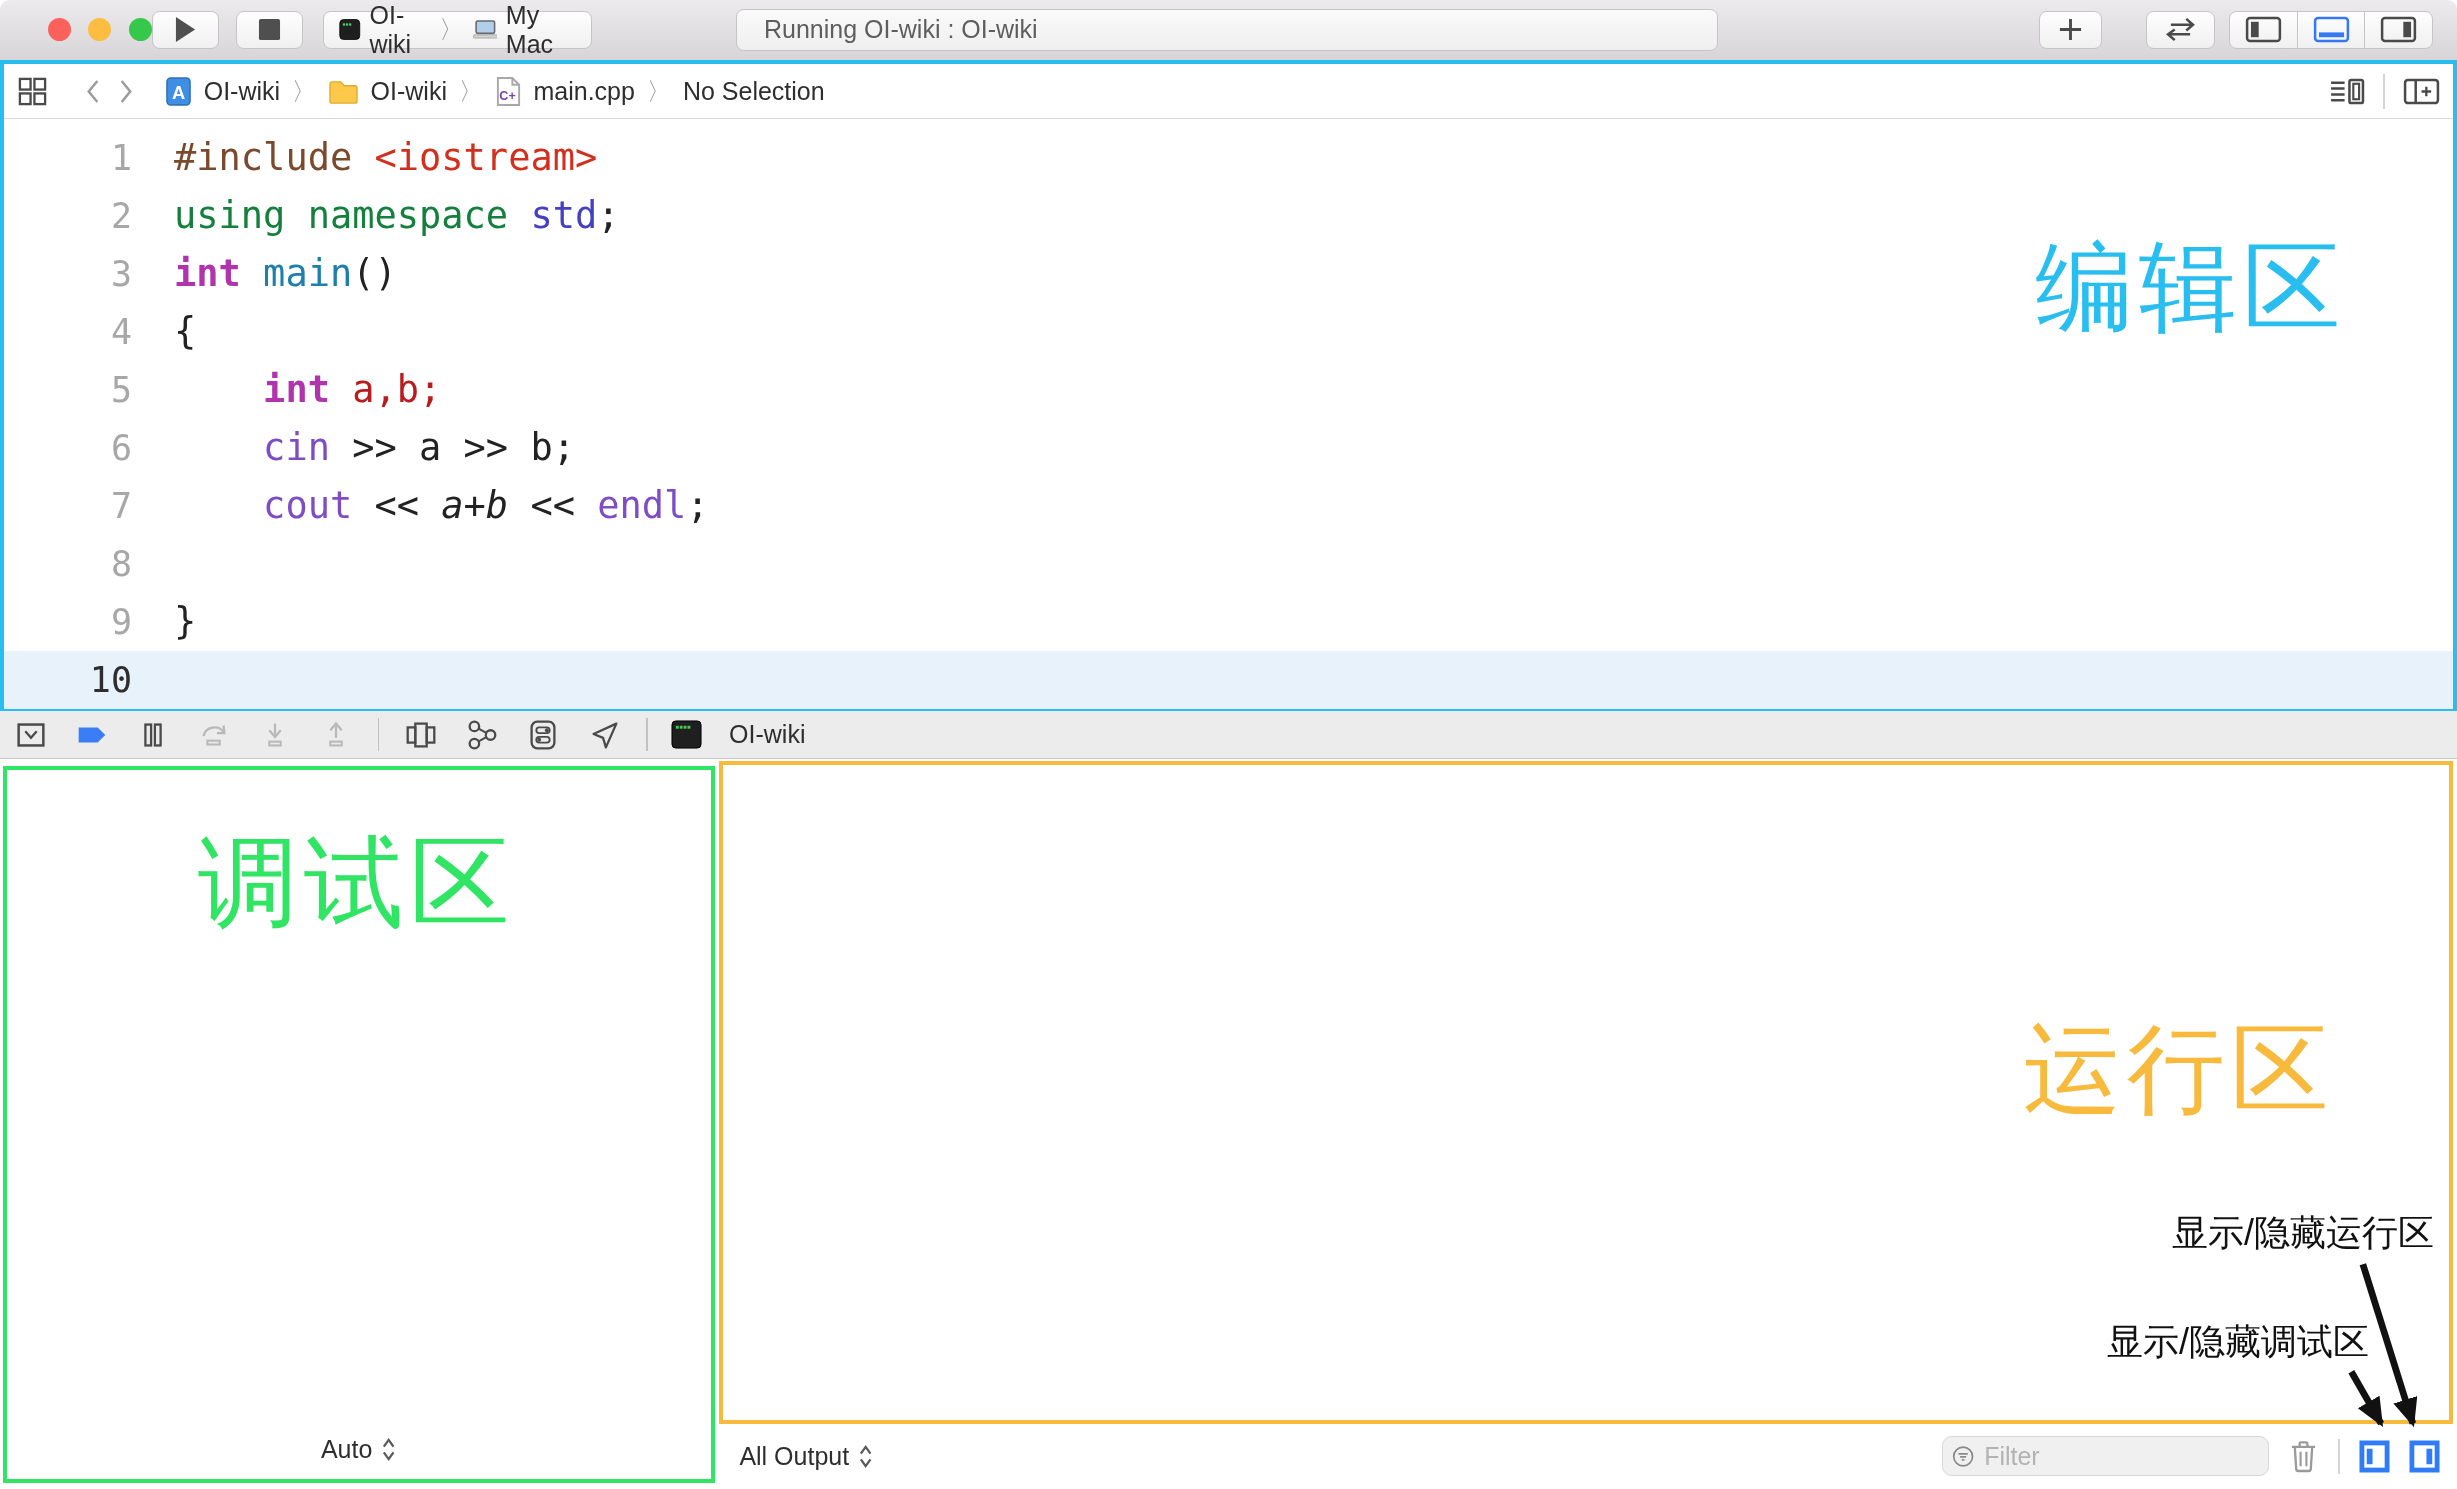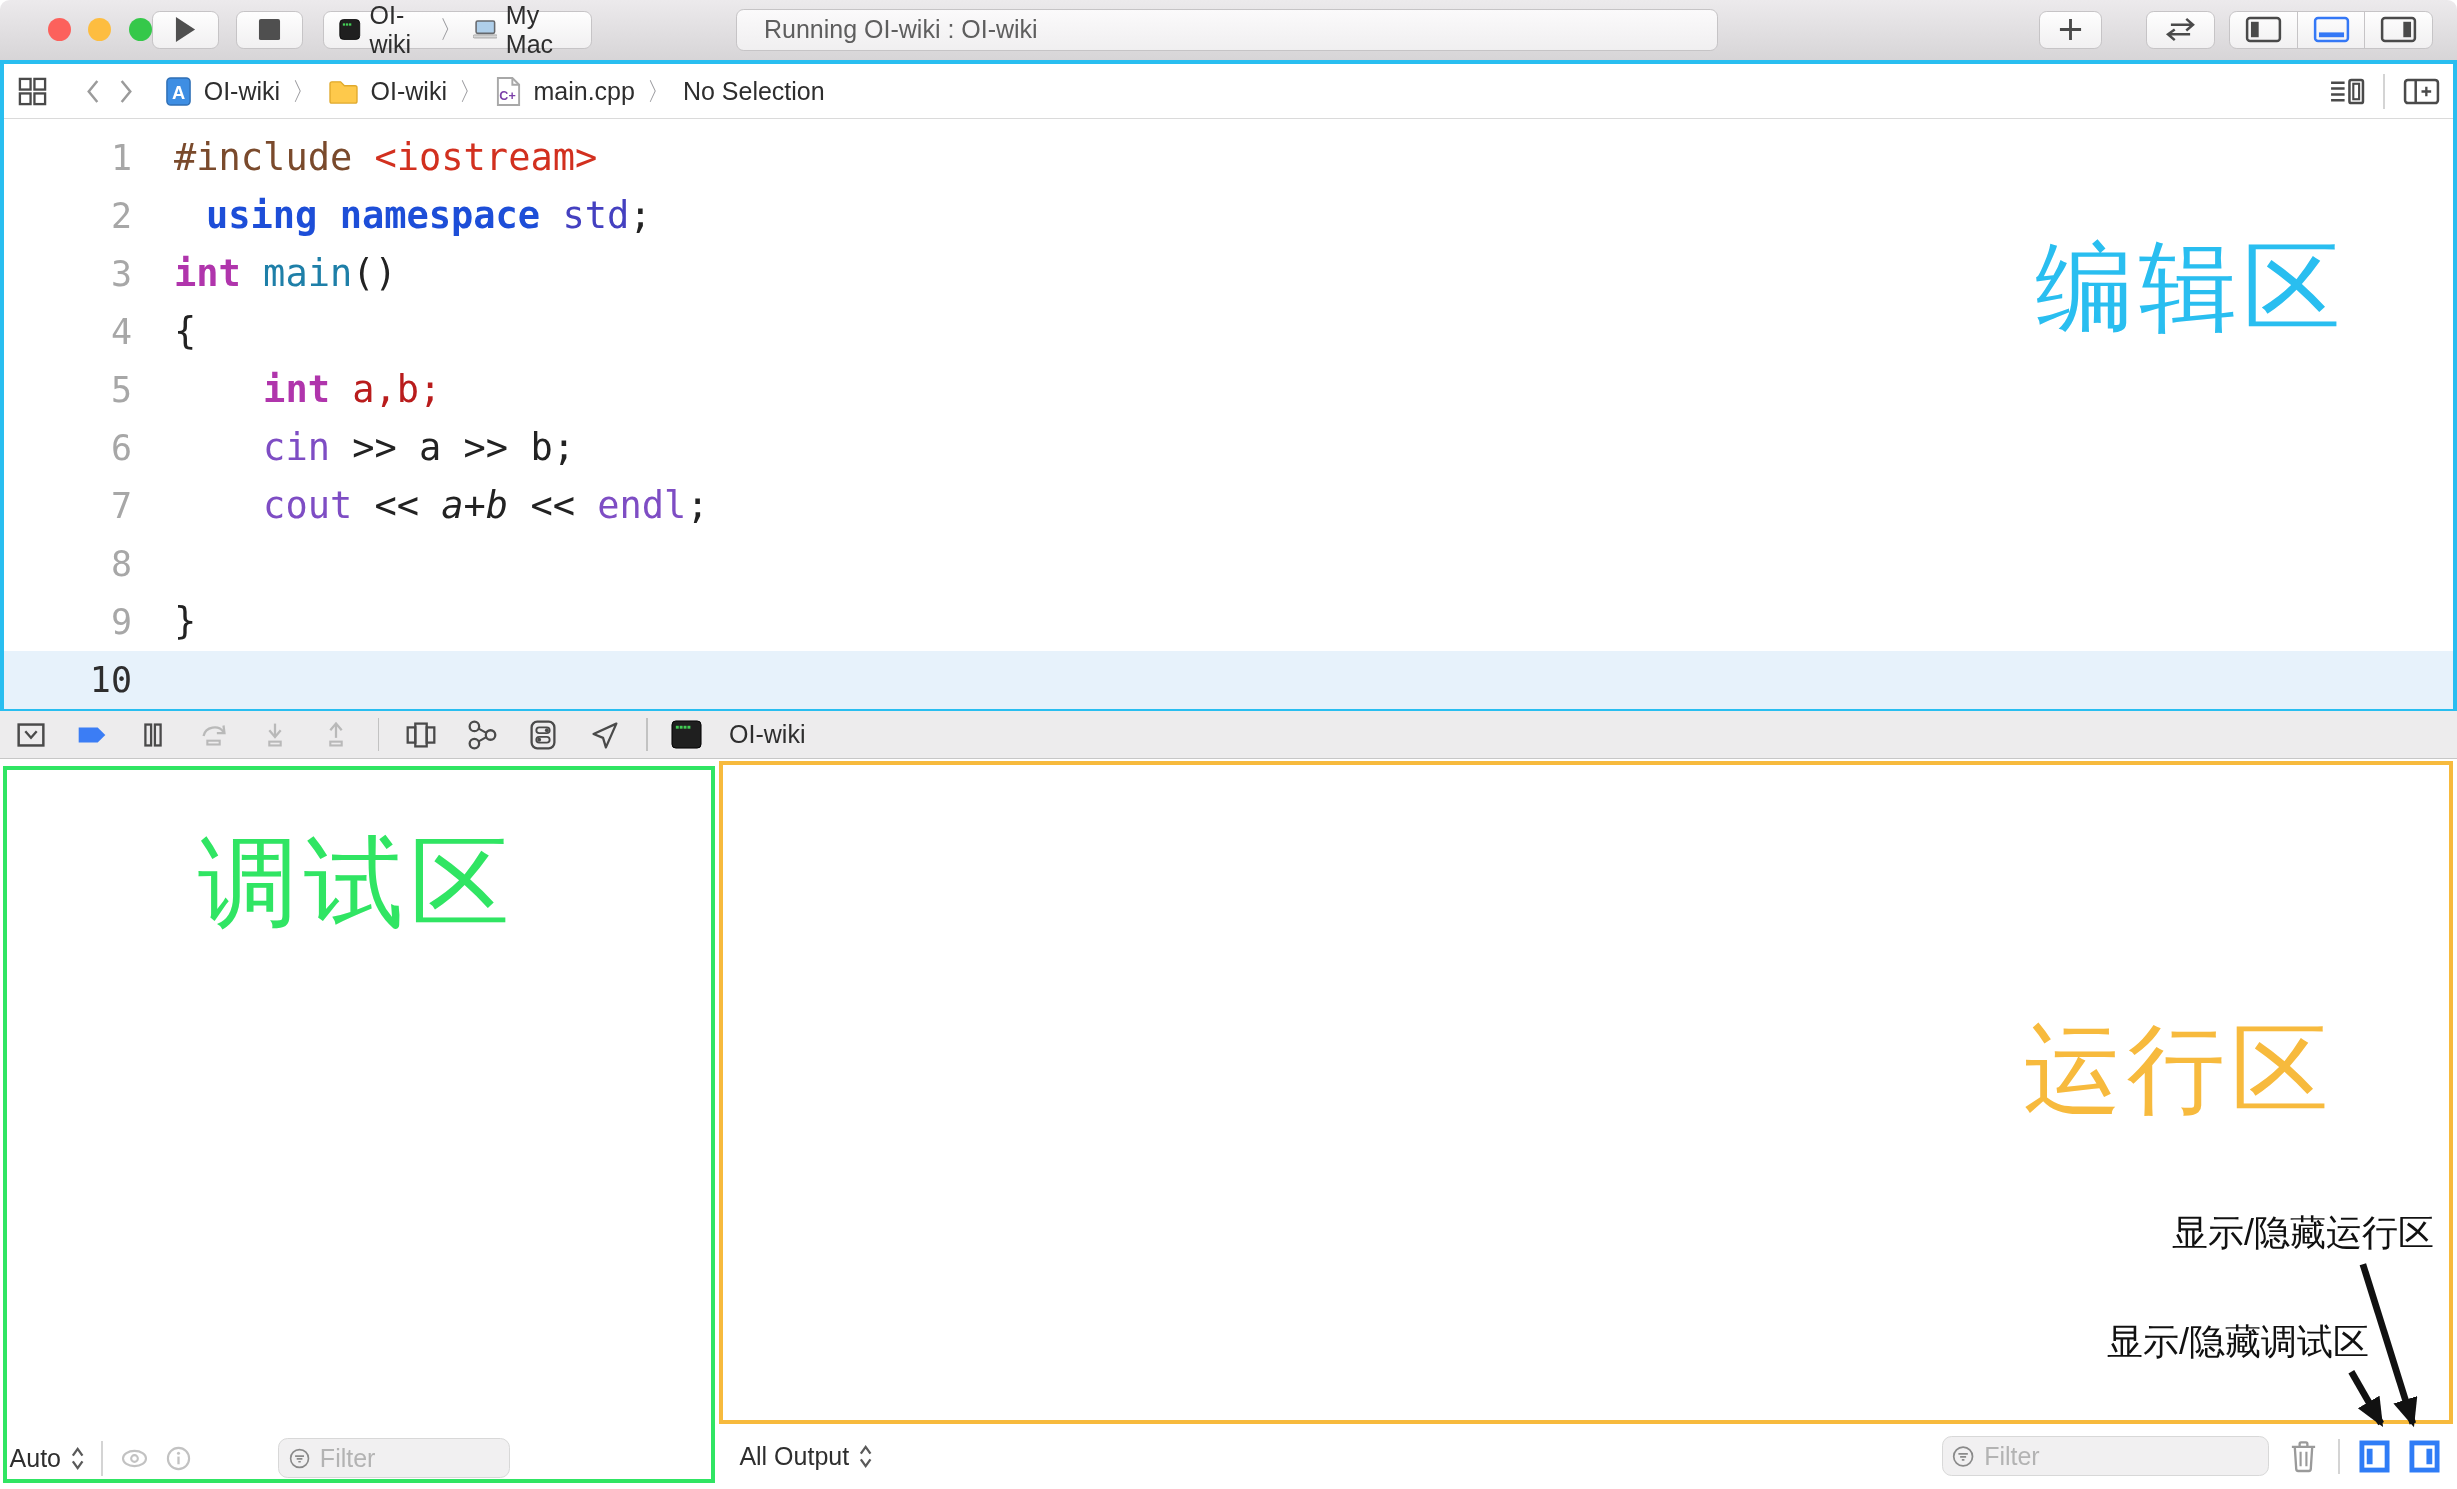--- a/index.html
+++ b/index.html
@@ -54,21 +54,21 @@
   .green-box{position:absolute;left:2.9px;top:766px;width:712px;height:717px;
     border:4.8px solid #30E563;box-sizing:border-box;background:#fff;}
   .orange-box{position:absolute;left:719px;top:761px;width:1734px;height:663px;
     border:4.8px solid #F7BA3D;box-sizing:border-box;background:#fff;}
   .big-label{position:absolute;line-height:1;font-weight:500;letter-spacing:5.8px;}
   .lbl-editor{left:2035px;top:238px;font-size:98px;color:#29BEF0;}
   .lbl-debug{left:198px;top:832px;font-size:100px;color:#30E563;}
   .lbl-run{left:2023px;top:1020px;font-size:98px;color:#F7BA3D;}
 
   .vars-toolbar{position:absolute;left:9.6px;top:1435px;width:699px;height:46px;
-    display:flex;align-items:center;gap:15.4px;}
+    display:flex;align-items:center;gap:15.4px;flex-direction:column;}
   .console-toolbar{position:absolute;left:726px;top:1428px;width:1725px;height:56px;
     display:flex;align-items:center;}
   .scope{display:flex;align-items:center;gap:7.7px;font-size:25px;color:#2E2E2E;}
   .v-divider{width:1.9px;height:35px;background:#D4D4D4;}
   .filterbox{height:40px;border-radius:9.6px;background:#F1F0F1;border:1px solid #D8D8D8;
     box-sizing:border-box;display:flex;align-items:center;padding:0 9.6px;gap:7.7px;}
   .filterbox input{border:none;background:transparent;outline:none;font-size:25px;
     color:#444;width:100%;font-family:"Liberation Sans",sans-serif;}
   .filterbox input::placeholder{color:#B3B3B3;}
 
@@ -204,21 +204,21 @@
 
     <div class="code-area">
       <div style="height:9.6px"></div>
       <div>
           <div class="code-row">
             <span class="gutter">1</span>
             <span class="code"><span style="color: rgb(122, 74, 44);">#include </span><span style="color: rgb(210, 48, 31);">&lt;iostream&gt;</span></span>
           </div>
           <div class="code-row">
             <span class="gutter">2</span>
-            <span class="code"><span style="color: #1d4ed8; font-weight: 700; margin-left: 32px;">using namespace</span><span style="color: rgb(34, 34, 34);"> </span><span style="color: rgb(68, 64, 192);">std</span><span style="color: rgb(34, 34, 34);">;</span></span>
+            <span class="code"><span style="color: #15803d; font-weight: 400;">using namespace</span><span style="color: rgb(34, 34, 34);"> </span><span style="color: rgb(68, 64, 192);">std</span><span style="color: rgb(34, 34, 34);">;</span></span>
           </div>
           <div class="code-row">
             <span class="gutter">3</span>
             <span class="code"><span style="color: rgb(176, 53, 172); font-weight: 700;">int</span><span style="color: rgb(34, 34, 34);"> </span><span style="color: rgb(30, 127, 168);">main</span><span style="color: rgb(34, 34, 34);">()</span></span>
           </div>
           <div class="code-row">
             <span class="gutter">4</span>
             <span class="code"><span style="color: rgb(34, 34, 34);">{</span></span>
           </div>
           <div class="code-row">

